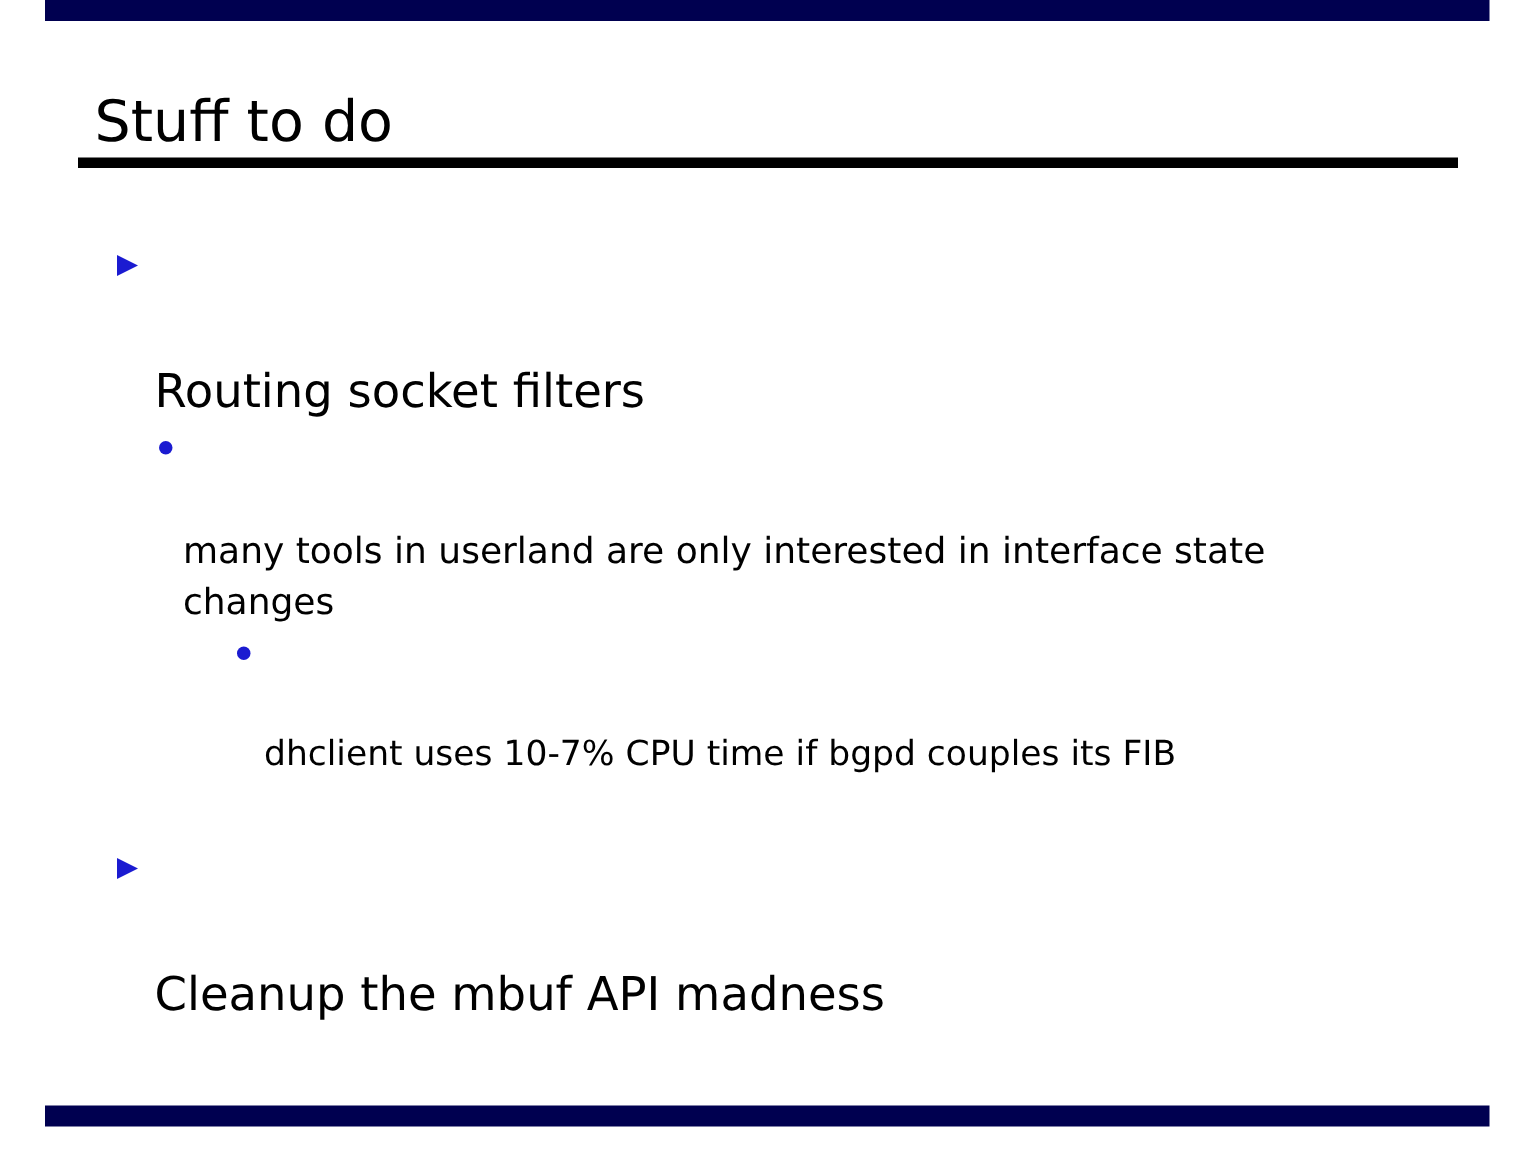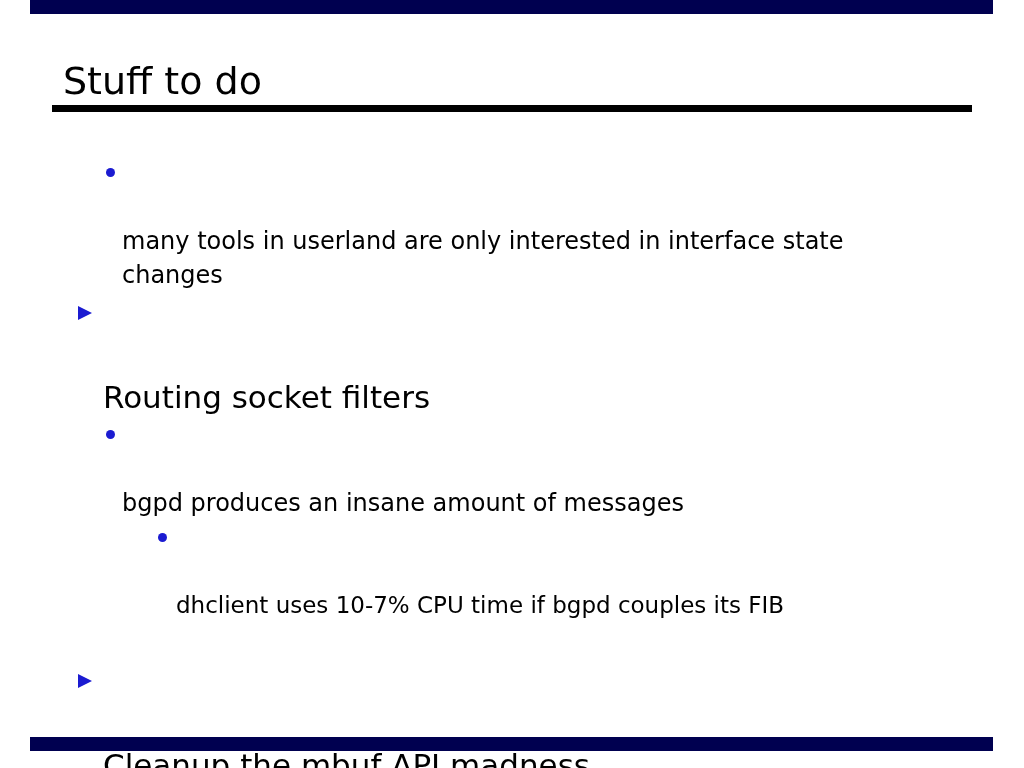--- a/index.html
+++ b/index.html
@@ -106,32 +106,28 @@
 <body>
 
 <div class="bar bar-top"></div>
 
 <h1 class="slide-title">Stuff to do</h1>
 <div class="title-rule"></div>
 
 <div class="content">
 
   <div class="section">
-    <div class="line l2">
-      <span class="dot"></span>
-      <span>many tools in userland are only interested in interface state
-changes</span>
-    </div>
     <div class="line l1">
       <span class="tri"></span>
       <span>Routing socket filters</span>
     </div>
     <div class="line l2">
       <span class="dot"></span>
-      <span>bgpd produces an insane amount of messages</span>
+      <span>many tools in userland are only interested in interface state
+changes</span>
     </div>
     <div class="line l3">
       <span class="dot"></span>
       <span>dhclient uses 10-7% CPU time if bgpd couples its FIB</span>
     </div>
   </div>
 
   <div class="section">
     <div class="line l1">
       <span class="tri"></span>

